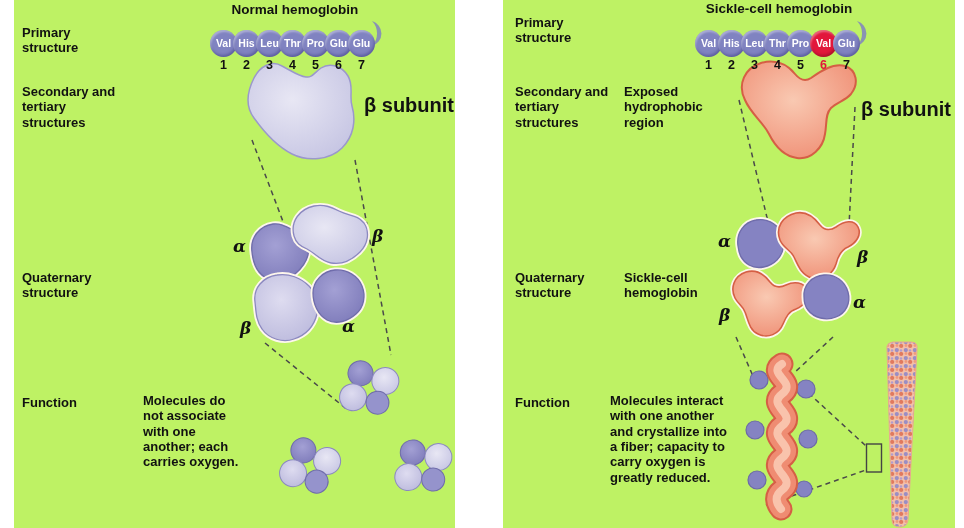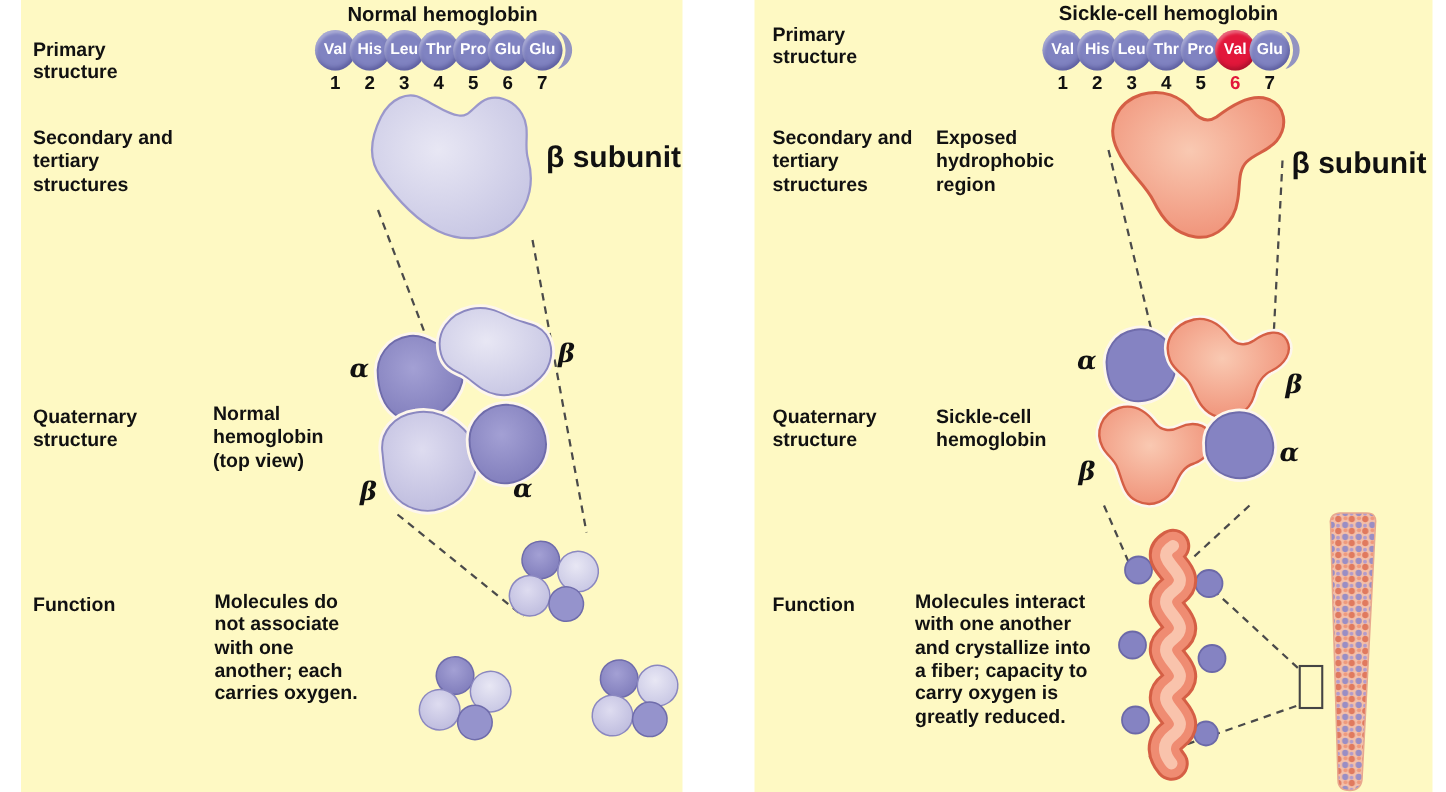--- a/index.html
+++ b/index.html
@@ -1,31 +1,31 @@
 <!DOCTYPE html>
 <html><head>
 <meta charset="utf-8">
 <style>
   html,body { margin:0; padding:0; background:#fff; }
   .stage { position:relative; width:964px; height:528px; background:#fff; overflow:hidden;
            font-family:"Liberation Sans", sans-serif; color:#111; }
-  .panel { position:absolute; top:0; height:528px; background:#fef9c3; }
+  .panel { position:absolute; top:0; height:528px; background:#bef264; }
   .panel-left  { left:14px;  width:441px; }
   .panel-right { left:503px; width:452px; }
   .panel svg { position:absolute; left:0; top:0; z-index:1; }
   .lbl { position:absolute; z-index:3; font-weight:bold; font-size:13px; line-height:1.18; color:#111; }
   .title { text-align:center; font-size:13.5px; white-space:nowrap; }
   .subunit { font-size:20px; white-space:nowrap; }
   .greek { position:absolute; z-index:3; font-family:"DejaVu Serif", serif; font-style:italic;
            font-weight:bold; font-size:17px; color:#111; }
   .chain { position:absolute; top:20px; z-index:3; height:60px; }
   .residue { position:absolute; top:0; width:27px; text-align:center; }
   .aa { width:27px; height:27px; border-radius:50%; background:#8083c1; color:#fff;
         font-weight:bold; font-size:10.5px; line-height:27px; text-align:center;
-        box-shadow: inset -1px -2px 3px rgba(50,50,120,.45), inset 1px 2px 2px rgba(255,255,255,.35); }
+        box-shadow: inset -1px -2px 3px rgba(50,50,120,.45), inset 1px 2px 2px rgba(255,255,255,.35); margin-top: 10px; }
   .num { font-weight:bold; font-size:12.5px; margin-top:1px; color:#111; }
   .mutant .aa { background:#e2173b; box-shadow: inset -1px -2px 3px rgba(120,10,30,.5), inset 1px 2px 2px rgba(255,255,255,.35); }
   .mutant .num { color:#e2173b; }
 </style>
 </head>
 <body>
 
 <div class="stage">
 
   <div class="panel panel-left">
@@ -110,21 +110,20 @@
           <div class="num">6</div>
         </div>
         <div class="residue" style="left: 138px;">
           <div class="aa">Glu</div>
           <div class="num">7</div>
         </div>
       </div>
 
     <div class="lbl subunit" style="left:350px; top:94px;">β subunit</div>
 
-    <div class="lbl" style="left:128px; top:268px; width:100px;">Normal hemoglobin (top view)</div>
 
     <div class="greek" style="left:219px; top:236px;">α</div>
     <div class="greek" style="left:358px; top:226px;">β</div>
     <div class="greek" style="left:226px; top:318px;">β</div>
     <div class="greek" style="left:328px; top:316px;">α</div>
 
     <div class="lbl" style="left:129px; top:393px; width:104px;">Molecules do not associate with one another; each carries oxygen.</div>
   </div>
 
   <div class="panel panel-right">

